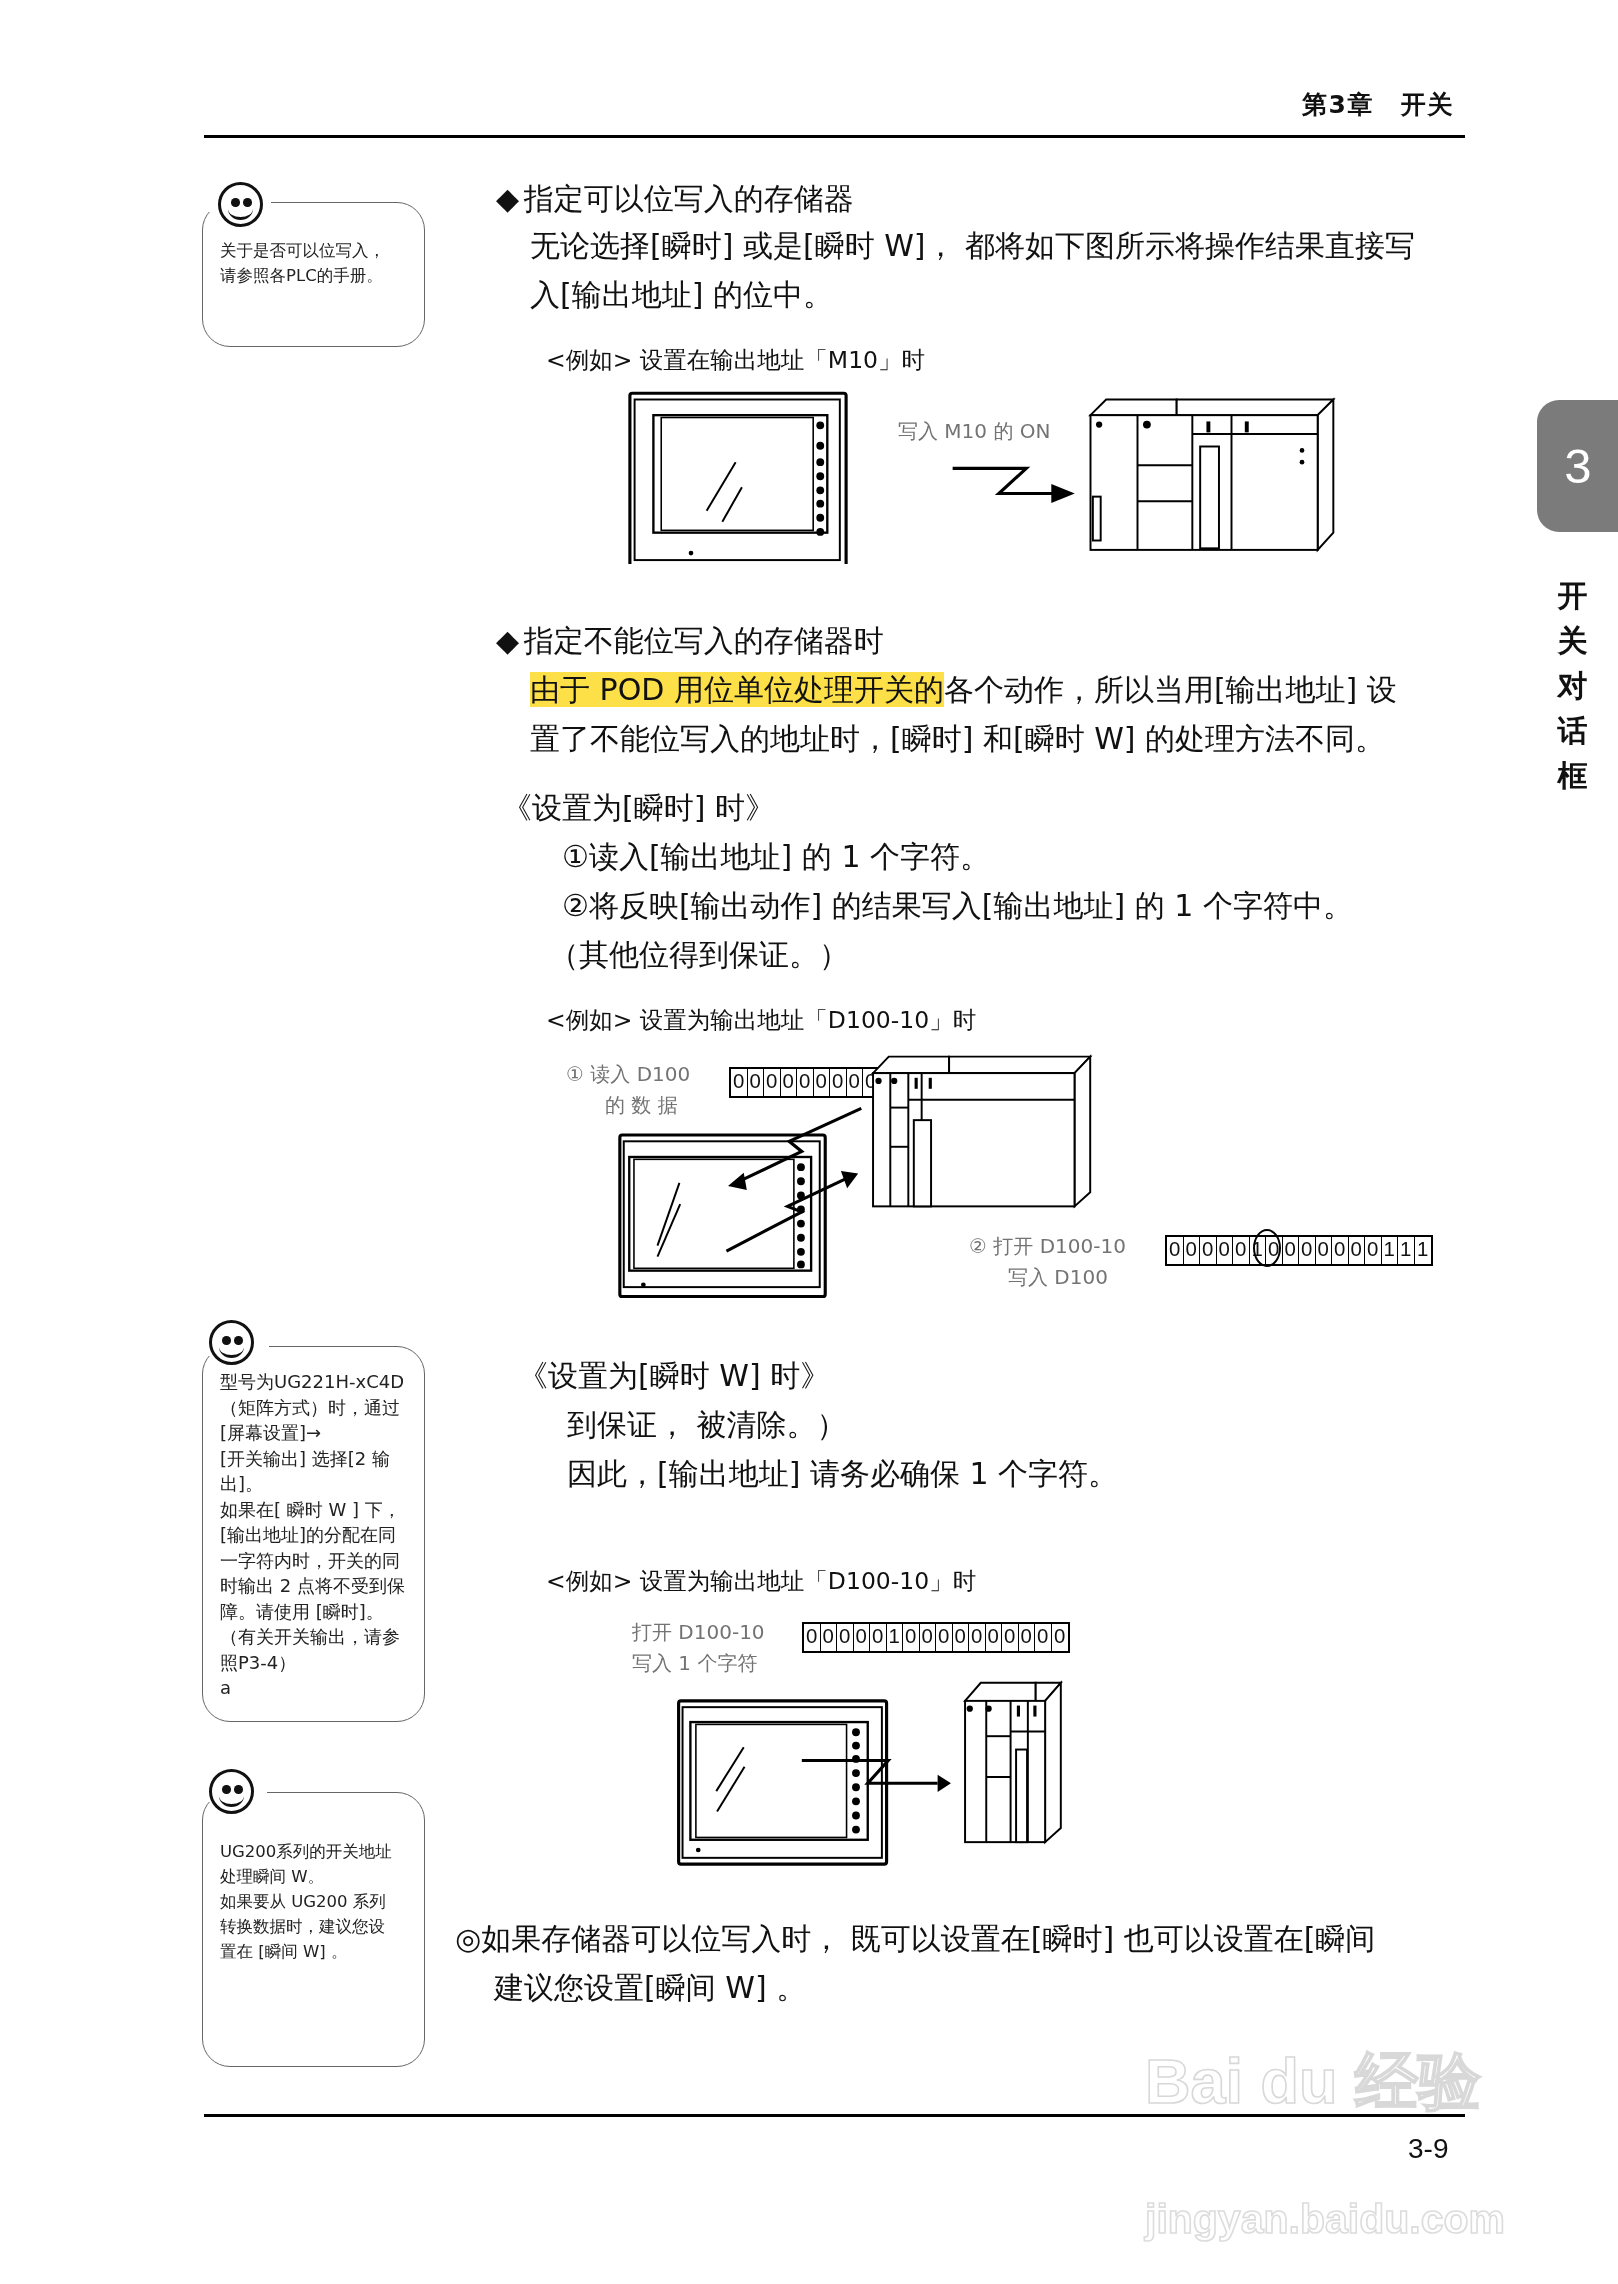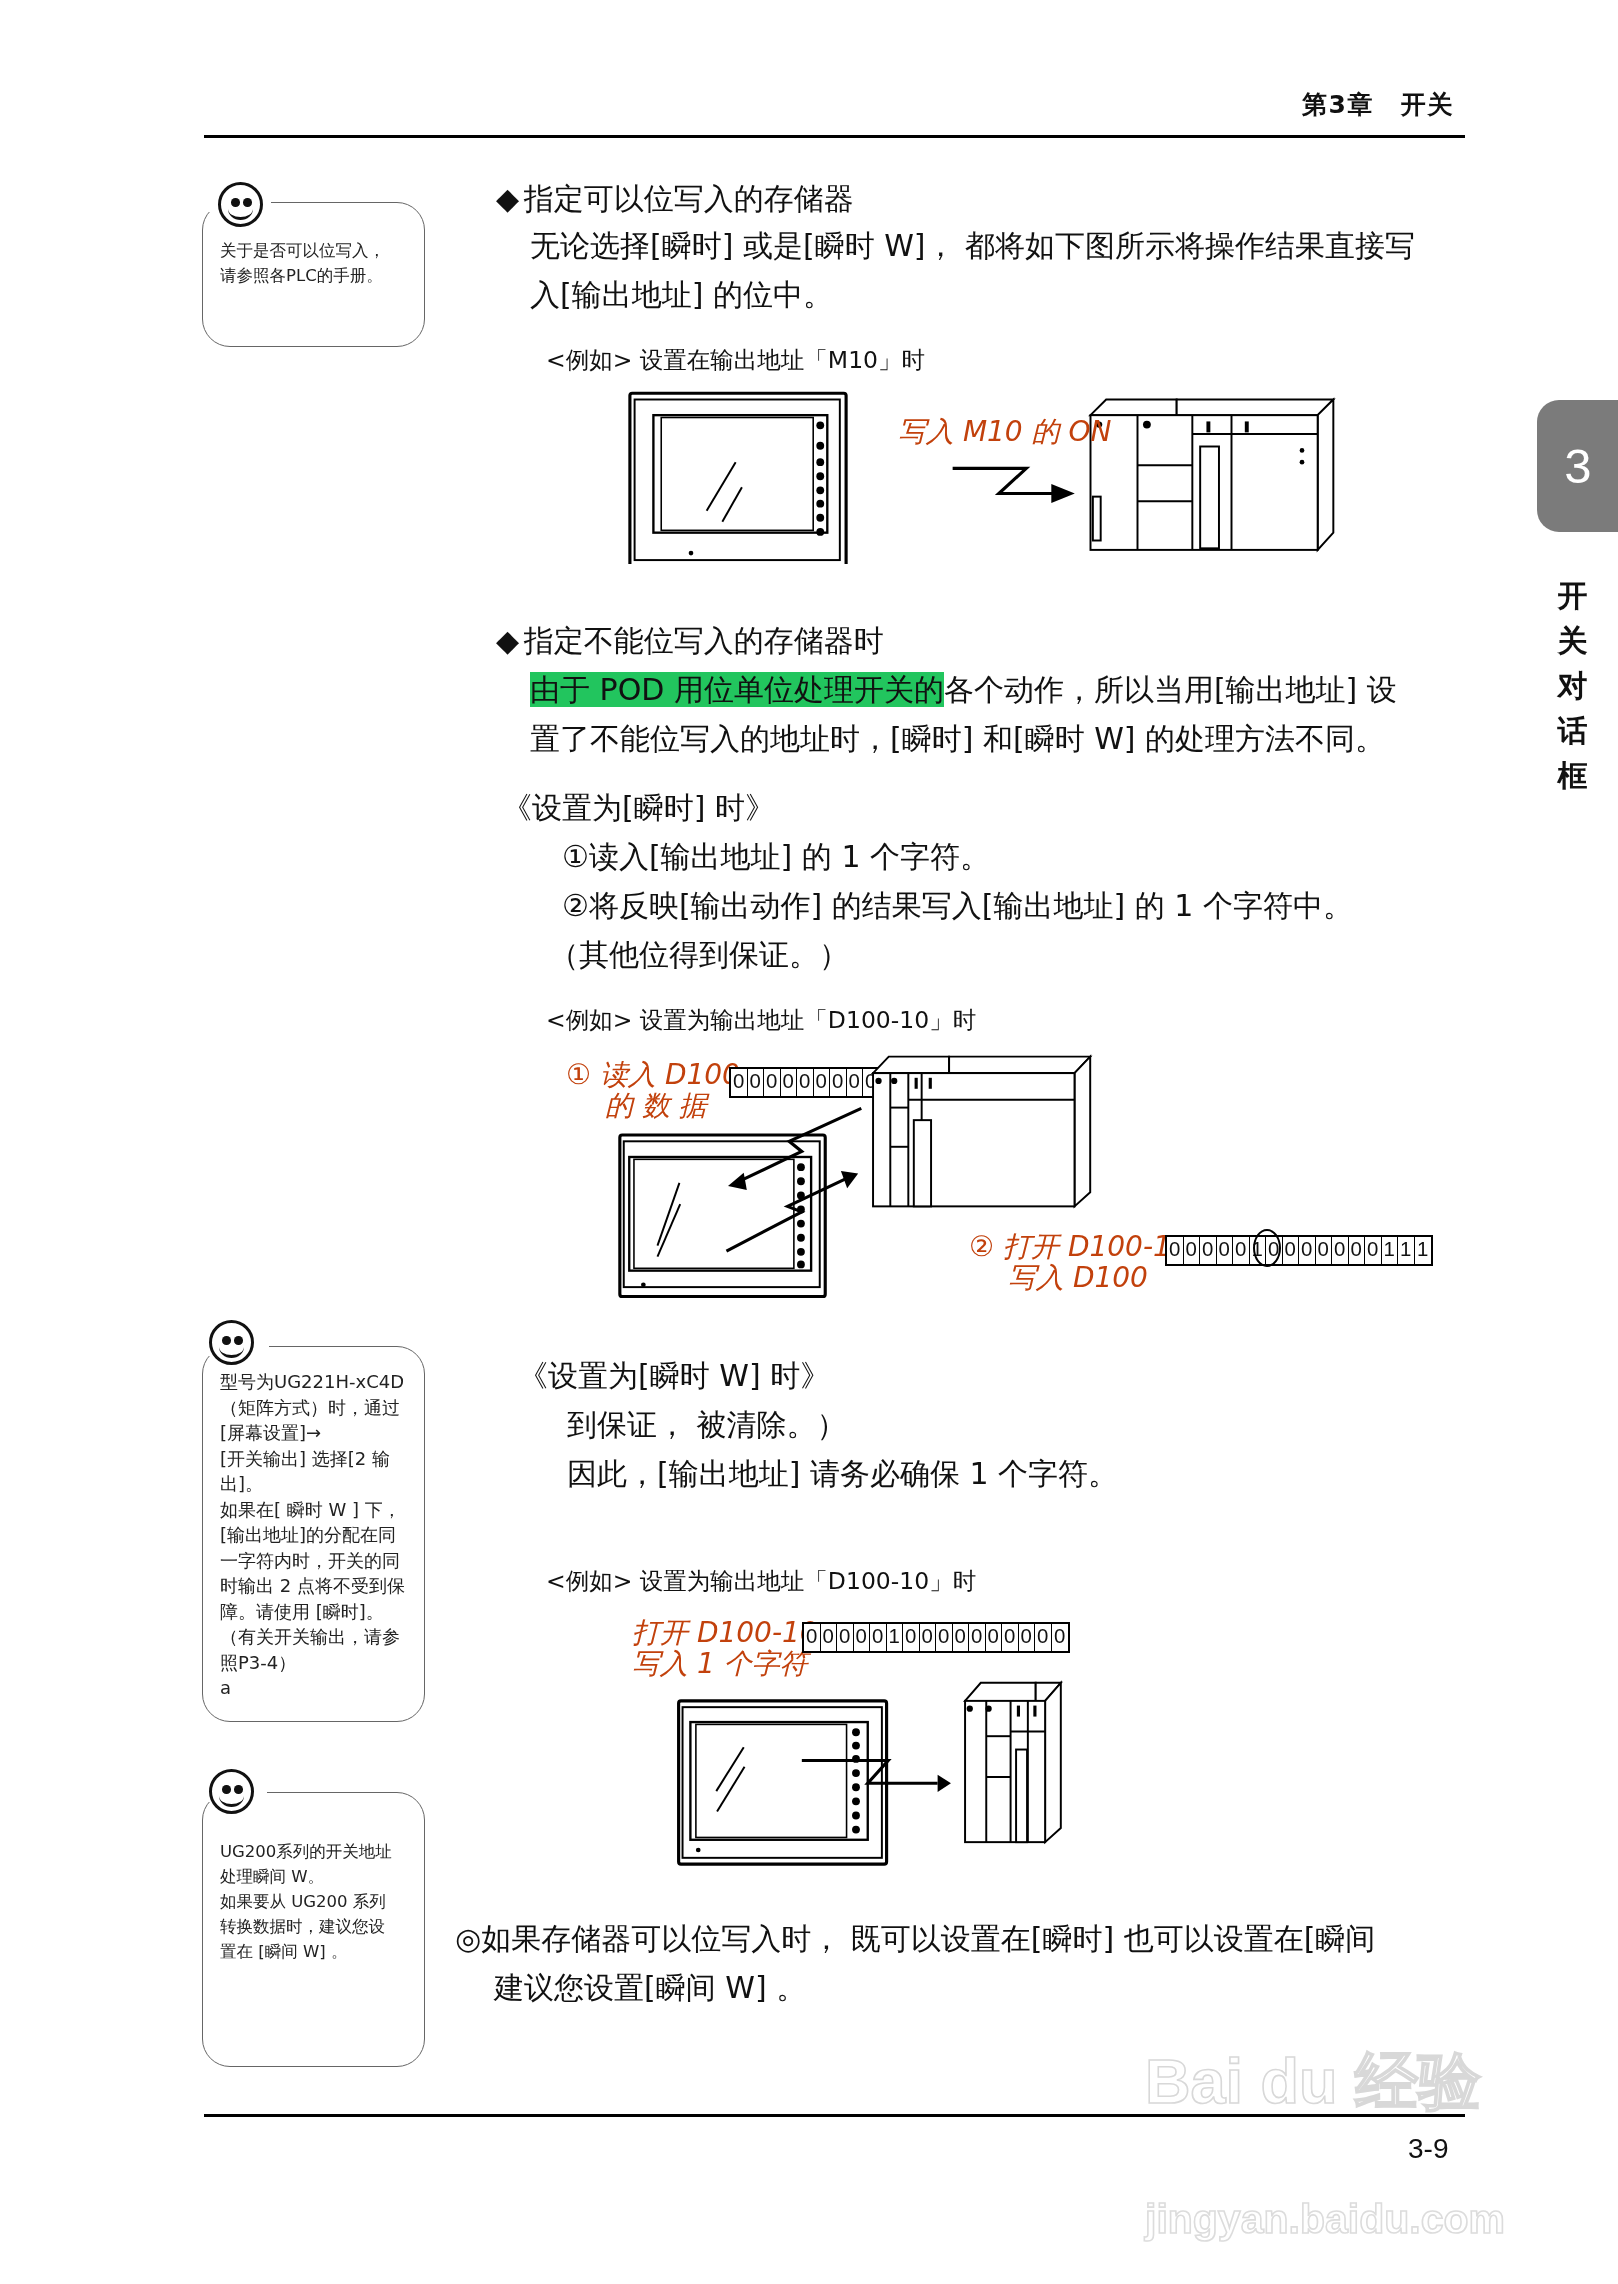--- a/index.html
+++ b/index.html
@@ -19,23 +19,23 @@
   .note .gap { position:absolute; top:-3.1px; left:-3.1px; width:78px; height:12.5px; background:#fff; }
   .note-text { position:absolute; font-size:16.5px; line-height:25px; color:#222; }
   .smiley { position:absolute; width:45px; height:45px; border:3.1px solid #111; border-radius:50%; background:#fff; }
   .smiley .eye { position:absolute; top:13.3px; width:8.6px; height:8.6px; border-radius:50%; background:#111; }
   .smiley .eye.l { left:10.2px; } .smiley .eye.r { left:22px; }
   .smiley .mouth { position:absolute; left:7px; top:12.5px; width:25px; height:22px; border-bottom:3.1px solid #111; border-radius:0 0 50% 50%; }
 
   .body-text { position:absolute; font-size:30px; line-height:49px; color:#111; white-space:nowrap; }
   .heading { font-size:30px; }
   .diamond { display:inline-block; margin-right:4.7px; }
-  .hl { background:#22c55e; }
+  .hl { background:#fde047; }
   .ex-label { position:absolute; font-size:23.5px; white-space:nowrap; color:#111;margin-left:16px; }
-  .diag-text { position:absolute; font-size:28px; white-space:nowrap; color:#c2410c; line-height:31px;font-style:italic; }
+  .diag-text { position:absolute; font-size:20px; white-space:nowrap; color:#737373; line-height:31px; }
 
   .bits { position:absolute; display:flex; border:2.4px solid #000; background:#fff; }
   .bits span { width:16.5px; height:27px; border-right:1.2px solid #000; font-size:20.4px; line-height:25px; text-align:center; font-family:"Liberation Sans", sans-serif; }
   .bits span:last-child { border-right:none; }
   .circle-mark { position:absolute; width:28px; height:38px; border:2.4px solid #000; border-radius:50%; }
 
   .watermark { left:1145px; top:2039px; font-size:63px; font-weight:bold; color:transparent; -webkit-text-stroke:1.6px #d8d8d8; font-family:"Liberation Sans", sans-serif; }
   .watermark2 { left:1145px; top:2196px; font-size:41px; font-weight:bold; color:transparent; -webkit-text-stroke:1.6px #dcdcdc; font-family:"Liberation Sans", sans-serif; }
 </style>
 </head>

